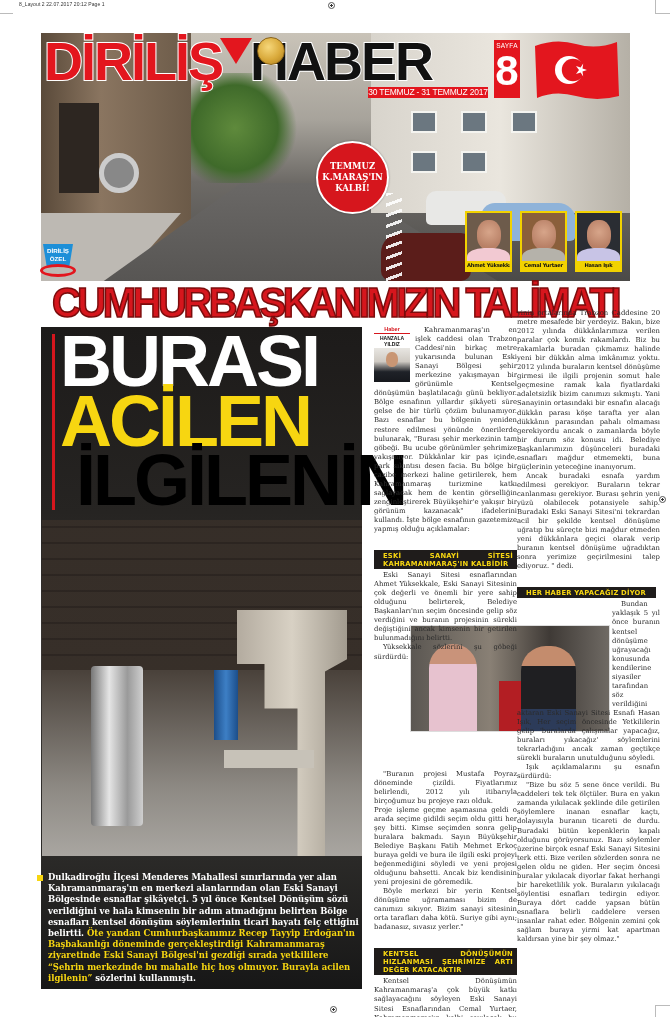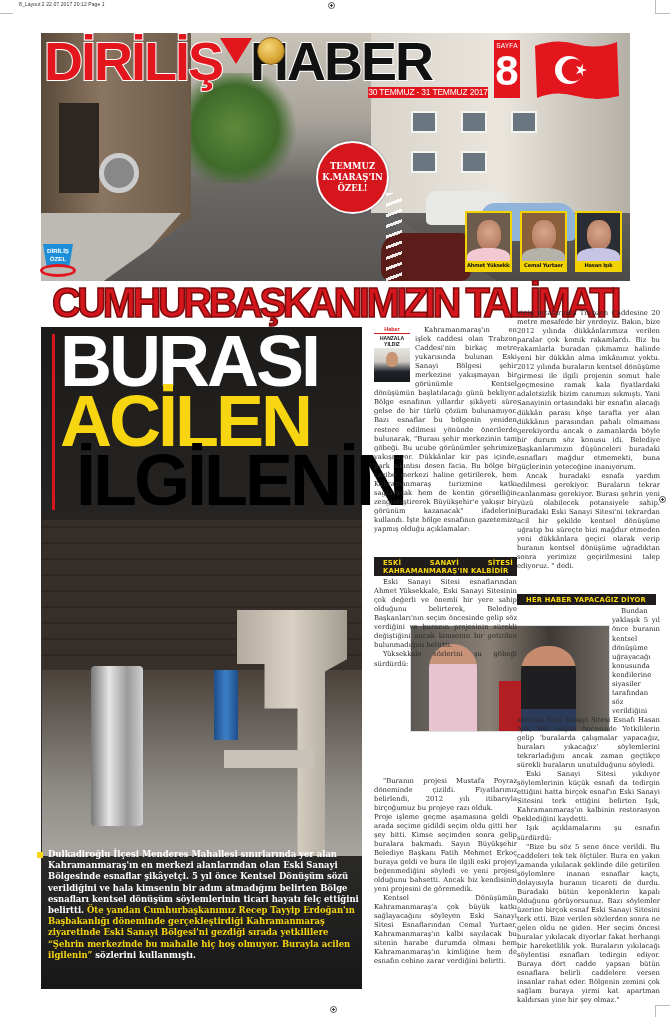--- a/index.html
+++ b/index.html
@@ -87,40 +87,40 @@
     background: linear-gradient(180deg, #3b3530 0%, #4a423b 45%, #8e8a84 80%, #a9a6a1 100%); }
   .workshop .wall { position: absolute; left: 0; top: 0; width: 100%; height: 150px;
     background: repeating-linear-gradient(0deg, #352d27 0 14px, #2a231f 14px 16px); opacity: .9; }
   .workshop .tank { position: absolute; left: 49px; top: 146px; width: 52px; height: 160px; border-radius: 4px;
     background: linear-gradient(90deg, #777 0%, #e5e5e5 35%, #9a9a9a 70%, #cfcfcf 100%); }
   .workshop .blue { position: absolute; left: 172px; top: 150px; width: 24px; height: 70px; background: linear-gradient(90deg, #1c4e8a, #3d7fc5, #1c4e8a); }
   .workshop .drill { position: absolute; left: 195px; top: 90px; width: 110px; height: 246px;
     background: linear-gradient(90deg, #b3ab9f 0%, #d8d1c4 50%, #a29b8f 100%); clip-path: polygon(0 0,100% 0,100% 20%,80% 25%,80% 100%,55% 100%,55% 40%,25% 40%,25% 22%,0 22%); }
   .workshop .table { position: absolute; left: 182px; top: 230px; width: 90px; height: 18px; background: #c7c2b8; }
 
-  .lede { position: absolute; left: 48px; top: 849px; width: 314px; font-family: "DejaVu Serif", serif; font-weight: 700;
+  .lede { position: absolute; left: 48px; top: 872px; width: 314px; font-family: "DejaVu Serif", serif; font-weight: 700;
     font-size: 8.45px; line-height: 11.2px; color: #fff; text-indent: 0; }
   .lede .bullet { position: absolute; left: -11px; top: 3px; width: 6px; height: 6px; background: #f7d611; }
   .lede .hl { color: #f7d611; }
 
   
   .col { position: absolute; font-family: "DejaVu Serif", serif; font-size: 6.85px; line-height: 9.05px; color: #2b2b2b; text-align: justify; }
   .col p { text-indent: 9px; }
   .col p.noind { text-indent: 0; }
   .col1 { left: 374px; top: 326px; width: 143px; }
   .col2 { left: 517px; top: 309px; width: 143px; }
 
   .author { float: left; width: 36px; margin: 0 5px 2px 0; text-align: center; }
   .author .lbl { display: block; background: #fff; color: #d6161d; font-family: "Liberation Sans", sans-serif; font-size: 5.5px; font-weight: 700; border-bottom: 1px solid #d6161d; line-height: 7px; }
   .author .nm { display: block; font-family: "Liberation Sans", sans-serif; font-size: 5px; font-weight: 700; line-height: 6px; margin-top: 1px; color: #111; }
   .author .ph { display: block; width: 36px; height: 34px; margin-top: 1px; background: linear-gradient(180deg, #e8e6e2 0%, #cfcac3 40%, #1f2228 70%, #16181d 100%); position: relative; }
   .author .ph::before { content: ""; position: absolute; left: 12px; top: 4px; width: 12px; height: 15px; border-radius: 45%; background: #c99674; }
 
   .subhead { background: #1f1c1b; color: #f7d611; font-family: "DejaVu Sans", sans-serif; font-weight: 700; font-size: 6.8px; line-height: 8px;
-    padding: 2px 4px 1px 9px; margin: 23px 0 2px 0; letter-spacing: 0.2px; }
+    padding: 2px 4px 1px 9px; margin: 16px 0 2px 0; letter-spacing: 0.2px; }
   .col2 .subhead { display: inline-block; padding-right: 10px; }
 
   .photo-inline { position: absolute; left: 410px; top: 625px; width: 200px; height: 107px; overflow: hidden;
     background: linear-gradient(90deg, #5b5752 0%, #898075 40%, #3f3a36 70%, #6f6a64 100%); border: 1px solid #ddd; }
   .photo-inline .man1 { position: absolute; left: 18px; top: 18px; width: 48px; height: 90px; border-radius: 25px 25px 0 0; background: linear-gradient(180deg, #c9937a 0 22%, #e7c2cf 22% 100%); }
   .photo-inline .man2 { position: absolute; left: 110px; top: 20px; width: 55px; height: 90px; border-radius: 25px 25px 0 0; background: linear-gradient(180deg, #c48c6d 0 22%, #1f1f22 22% 70%, #2c3b59 70% 100%); }
   .photo-inline .chair { position: absolute; left: 88px; top: 55px; width: 24px; height: 50px; background: #b31e23; }
   .col-spacer-l { float: right; width: 104px; height: 108px; margin-left: 2px; }
   .col-spacer-r { float: left; width: 92px; height: 108px; margin-right: 3px; }
 </style>
@@ -172,21 +172,21 @@
 <svg class="flag" viewBox="0 0 90 64">
   <path d="M4 8 Q25 0 45 6 T86 4 L88 58 Q66 64 45 58 T6 60 Z" fill="#e3161e"></path>
   <circle cx="38" cy="32" r="14" fill="#fff"></circle>
   <circle cx="42" cy="32" r="11.2" fill="#e3161e"></circle>
   <polygon points="56,32 51.5,33.6 52.2,38.4 49.6,34.4 45,35.9 48,32 45,28.1 49.6,29.6 52.2,25.6 51.5,30.4" fill="#fff"></polygon>
 </svg>
 
 <div class="badge">
   <span>TEMMUZ</span>
   <span>K.MARAŞ'IN</span>
-  <span>ÖZEL!</span>
+  <span>KALBİ!</span>
 </div>
 
 <div class="portraits">
   <div class="portrait" style="background:#6d5b4b;">
     <div class="face"></div>
     <div class="shirt" style="background:#f2c9d2;"></div>
     <div class="cap">Ahmet Yüksekkale</div>
   </div>
   <div class="portrait" style="background:#8a5f3b;">
     <div class="face"></div>
@@ -241,26 +241,27 @@
     <span class="nm"><span>HANZALA</span><br><span>YILDIZ</span></span>
     <span class="ph"></span>
   </div>
   <p>Kahramanmaraş'ın en işlek caddesi olan Trabzon Caddesi'nin birkaç metre yukarısında bulunan Eski Sanayi Bölgesi şehir merkezine yakışmayan bir görünümle Kentsel dönüşümün başlatılacağı günü bekliyor. Bölge esnafının yıllardır şikâyeti süre gelse de bir türlü çözüm bulunamıyor. Bazı esnaflar bu bölgenin yeniden restore edilmesi yönünde önerilerde bulunarak, "Burası şehir merkezinin tam göbeği. Bu ucube görünümler şehrimize yakışmıyor. Dükkânlar kir pas içinde, park sıkıntısı desen facia. Bu bölge bir cazibe merkezi haline getirilerek, hem Kahramanmaraş turizmine katkı sağlayacak hem de kentin görselliğin zenginleştirerek Büyükşehir'e yakışır bir görünüm kazanacak" ifadelerini kullandı. İşte bölge esnafının gazetemize yapmış olduğu açıklamalar:</p>
   <div class="subhead">ESKİ SANAYİ SİTESİ KAHRAMANMARAŞ'IN KALBİDİR</div>
   <p>Eski Sanayi Sitesi esnaflarından Ahmet Yüksekkale, Eski Sanayi Sitesinin çok değerli ve önemli bir yere sahip olduğunu belirterek, Belediye Başkanları'nın seçim öncesinde gelip söz verdiğini ve buranın projesinin sürekli değiştiğini ancak kimsenin bir getirilen bulunmadığını belirtti.</p>
   <p>Yüksekkale sözlerini şu göbeği sürdürdü:</p>
   <div class="col-spacer-l"></div>
   <p>"Buranın projesi Mustafa Poyraz döneminde çizildi. Fiyatlarımız belirlendi, 2012 yılı itibarıyla birçoğumuz bu projeye razı olduk.</p>
   <p class="noind">Proje işleme geçme aşamasına geldi o arada seçime gidildi seçim oldu gitti her şey bitti. Kimse seçimden sonra gelip buralara bakmadı. Sayın Büyükşehir Belediye Başkanı Fatih Mehmet Erkoç buraya geldi ve bura ile ilgili eski projeyi beğenmediğini söyledi ve yeni projesi olduğunu bahsetti. Ancak biz kendisinin yeni projesini de göremedik.</p>
+  <p>Böyle merkezi bir yerin Kentsel dönüşüme uğramaması bizim de canımızı sıkıyor. Bizim sanayi sitesinin orta tarafları daha kötü. Suriye gibi aynı; badanasız, sıvasız yerler."</p>
+  <div class="subhead">KENTSEL DÖNÜŞÜMÜN HIZLANMASI ŞEHRİMİZE ARTI DEĞER KATACAKTIR</div>
   <p>Kentsel Dönüşümün Kahramanmaraş'a çok büyük katkı sağlayacağını söyleyen Eski Sanayi Sitesi Esnaflarından Cemal Yurtaer, Kahramanmaraş'ın kalbi sayılacak bu sitenin harabe durumda olması hem Kahramanmaraş'ın kimliğine hem de esnafın cebine zarar verdiğini belirtti.</p>
 
 </div>
 
 <div class="col col2">
   <p class="noind" style="max-height:189px;overflow:hidden;">yinin ortalarında Trabzon Caddesine 20 metre mesafede bir yerdeyiz. Bakın, bize 2012 yılında dükkânlarımıza verilen paralar çok komik rakamlardı. Biz bu rakamlarla buradan çıkmamız halinde yeni bir dükkân alma imkânımız yoktu. 2012 yılında buraların kentsel dönüşüme girmesi ile ilgili projenin somut hale geçmesine ramak kala fiyatlardaki adaletsizlik bizim canımızı sıkmıştı. Yani Sanayinin ortasındaki bir esnafın alacağı dükkân parası köşe tarafta yer alan dükkânın parasından pahalı olmaması gerekiyordu ancak o zamanlarda böyle bir durum söz konusu idi. Belediye Başkanlarımızın düşünceleri buradaki esnafları mağdur etmemekti, buna güçlerinin yeteceğine inanıyorum.</p>
   <p>Ancak buradaki esnafa yardım edilmesi gerekiyor. Buraların tekrar canlanması gerekiyor. Burası şehrin yeni yüzü olabilecek potansiyele sahip. Buradaki Eski Sanayi Sitesi'ni tekrardan acil bir şekilde kentsel dönüşüme uğratıp bu süreçte bizi mağdur etmeden yeni dükkânlara geçici olarak verip buranın kentsel dönüşüme uğradıktan sonra yerimize geçirilmesini talep ediyoruz. " dedi.</p>
   <div class="subhead">HER HABER YAPACAĞIZ DİYOR</div>
   <div class="col-spacer-r"></div>
   <p>Bundan yaklaşık 5 yıl önce buranın kentsel dönüşüme uğrayacağı konusunda kendilerine siyasiler tarafından söz verildiğini aktaran Eski Sanayi Sitesi Esnafı Hasan Işık, Her seçim öncesinde Yetkililerin gelip 'buralarda çalışmalar yapacağız, buraları yıkacağız' söylemlerini tekrarladığını ancak zaman geçtikçe sürekli buraların unutulduğunu söyledi.</p>
-  <p>Eski Sanayi Sitesi yıkılıyor söylemlerinin küçük esnafı da tedirgin ettiğini hatta birçok esnaf'ın Eski Sanayi Sitesini terk ettiğini belirten Işık, Kahramanmaraş'ın kalbinin restorasyon beklediğini kaydetti.</p>
   <p>Işık açıklamalarını şu esnafın sürdürdü:</p>
   <p>"Bize bu söz 5 sene önce verildi. Bu caddeleri tek tek ölçtüler. Bura en yakın zamanda yıkılacak şeklinde dile getirilen söylemlere inanan esnaflar kaçtı, dolayısıyla buranın ticareti de durdu. Buradaki bütün kepenklerin kapalı olduğunu görüyorsunuz. Bazı söylemler üzerine birçok esnaf Eski Sanayi Sitesini terk etti. Bize verilen sözlerden sonra ne gelen oldu ne giden. Her seçim öncesi buralar yıkılacak diyorlar fakat herhangi bir hareketlilik yok. Buraların yıkılacağı söylentisi esnafları tedirgin ediyor. Buraya dört cadde yapsan bütün esnaflara belirli caddelere versen insanlar rahat eder. Bölgenin zemini çok sağlam buraya yirmi kat apartman kaldırsan yine bir şey olmaz."</p>
 </div>
 
 </body></html>

